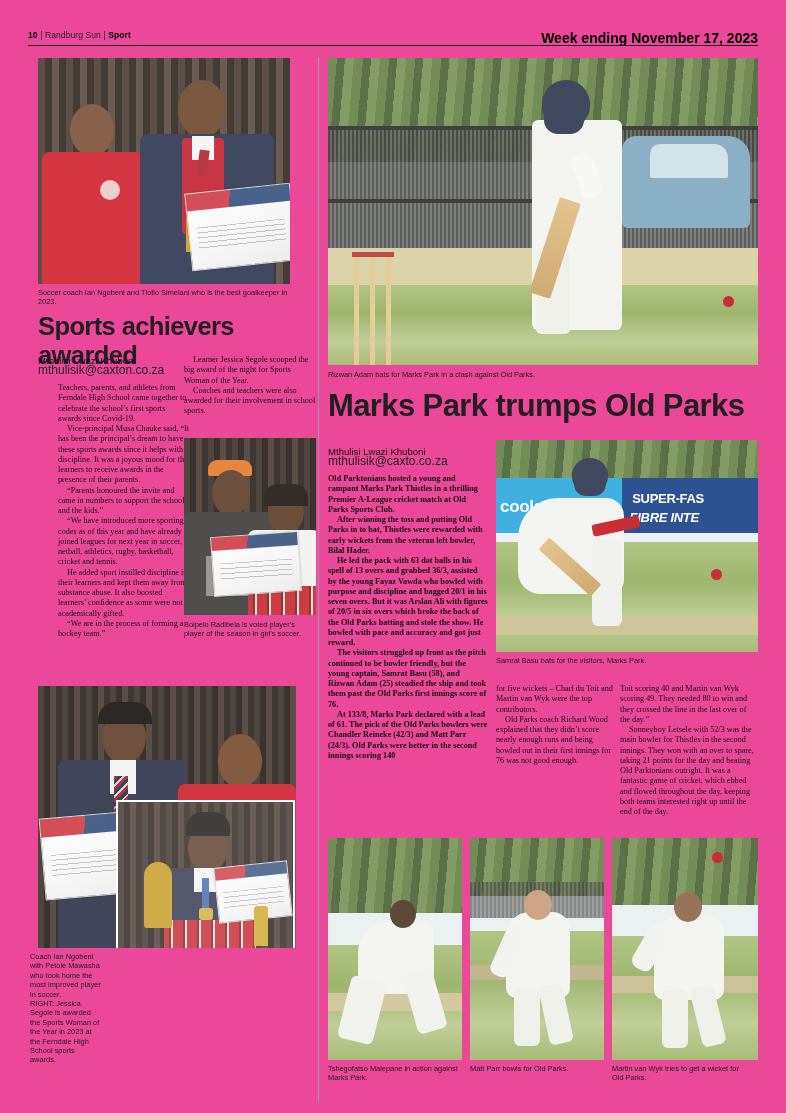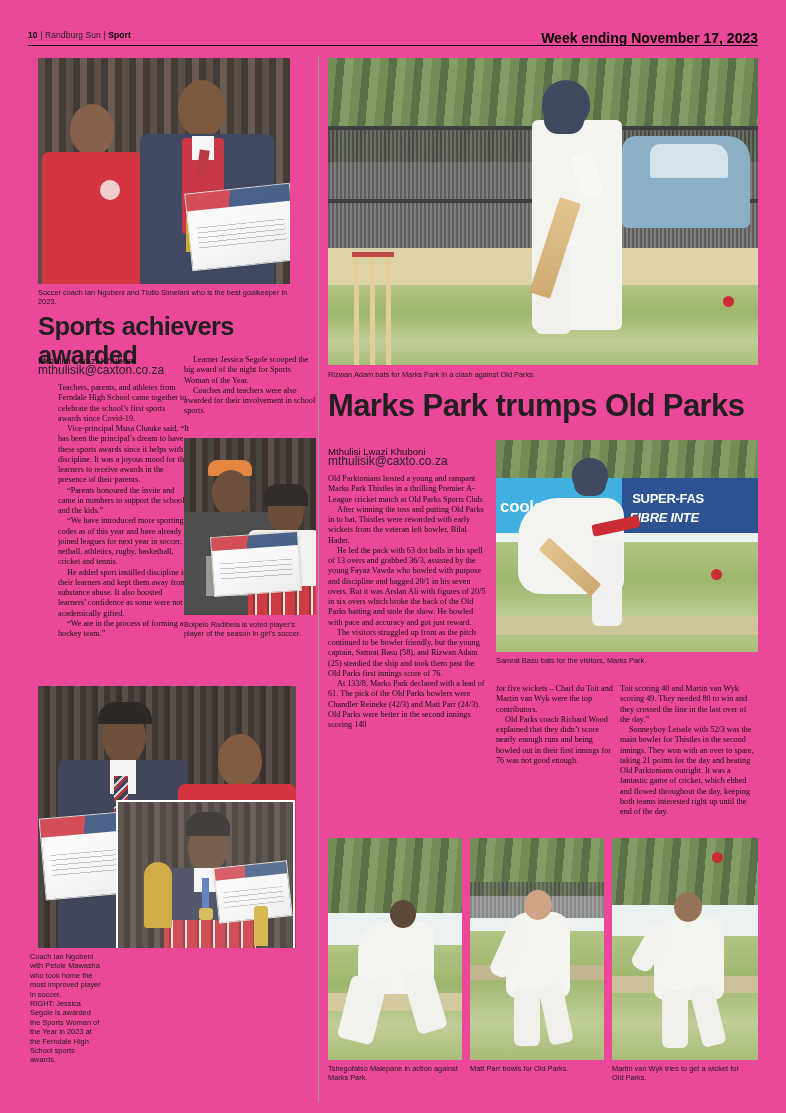--- a/index.html
+++ b/index.html
@@ -226,21 +226,21 @@
 
   <div class="cap" style="left:328px;top:370px;width:430px;">Rizwan Adam bats for Marks Park in a clash against Old Parks.</div>
 
   <div class="headline" style="left:328px;top:388px;width:440px;font-size:31px;line-height:36px;">Marks Park trumps Old Parks</div>
 
   <div class="byline" style="left:328px;top:446px;width:170px;">
     <span class="nm">Mthulisi Lwazi Khuboni</span>
     <span class="em">mthulisik@caxto.co.za</span>
   </div>
 
-  <div class="body-col" style="left:328px;top:474px;width:160px;">
+  <div class="body-col" style="left:328px;top:474px;width:160px;font-weight:bold;">
     <p class="first">Old Parktonians hosted a young and rampant Marks Park Thistles in a thrilling Premier A-League cricket match at Old Parks Sports Club.</p>
     <p>After winning the toss and putting Old Parks in to bat, Thistles were rewarded with early wickets from the veteran left bowler, Bilal Hader.</p>
     <p>He led the pack with 63 dot balls in his spell of 13 overs and grabbed 36/3, assisted by the young Fayaz Vawda who bowled with purpose and discipline and bagged 20/1 in his seven overs. But it was Arslan Ali with figures of 20/5 in six overs which broke the back of the Old Parks batting and stole the show. He bowled with pace and accuracy and got just reward.</p>
     <p>The visitors struggled up front as the pitch continued to be bowler friendly, but the young captain, Samrat Basu (58), and Rizwan Adam (25) steadied the ship and took them past the Old Parks first innings score of 76.</p>
     <p>At 133/8, Marks Park declared with a lead of 61. The pick of the Old Parks bowlers were Chandler Reineke (42/3) and Matt Parr (24/3). Old Parks were better in the second innings scoring 140</p>
   </div>
 
   <div class="photo" style="left:496px;top:440px;width:262px;height:212px;">
     <div class="ph" style="background:#eaf0f2;"></div>
     <div class="trees" style="height:22%;"></div>

